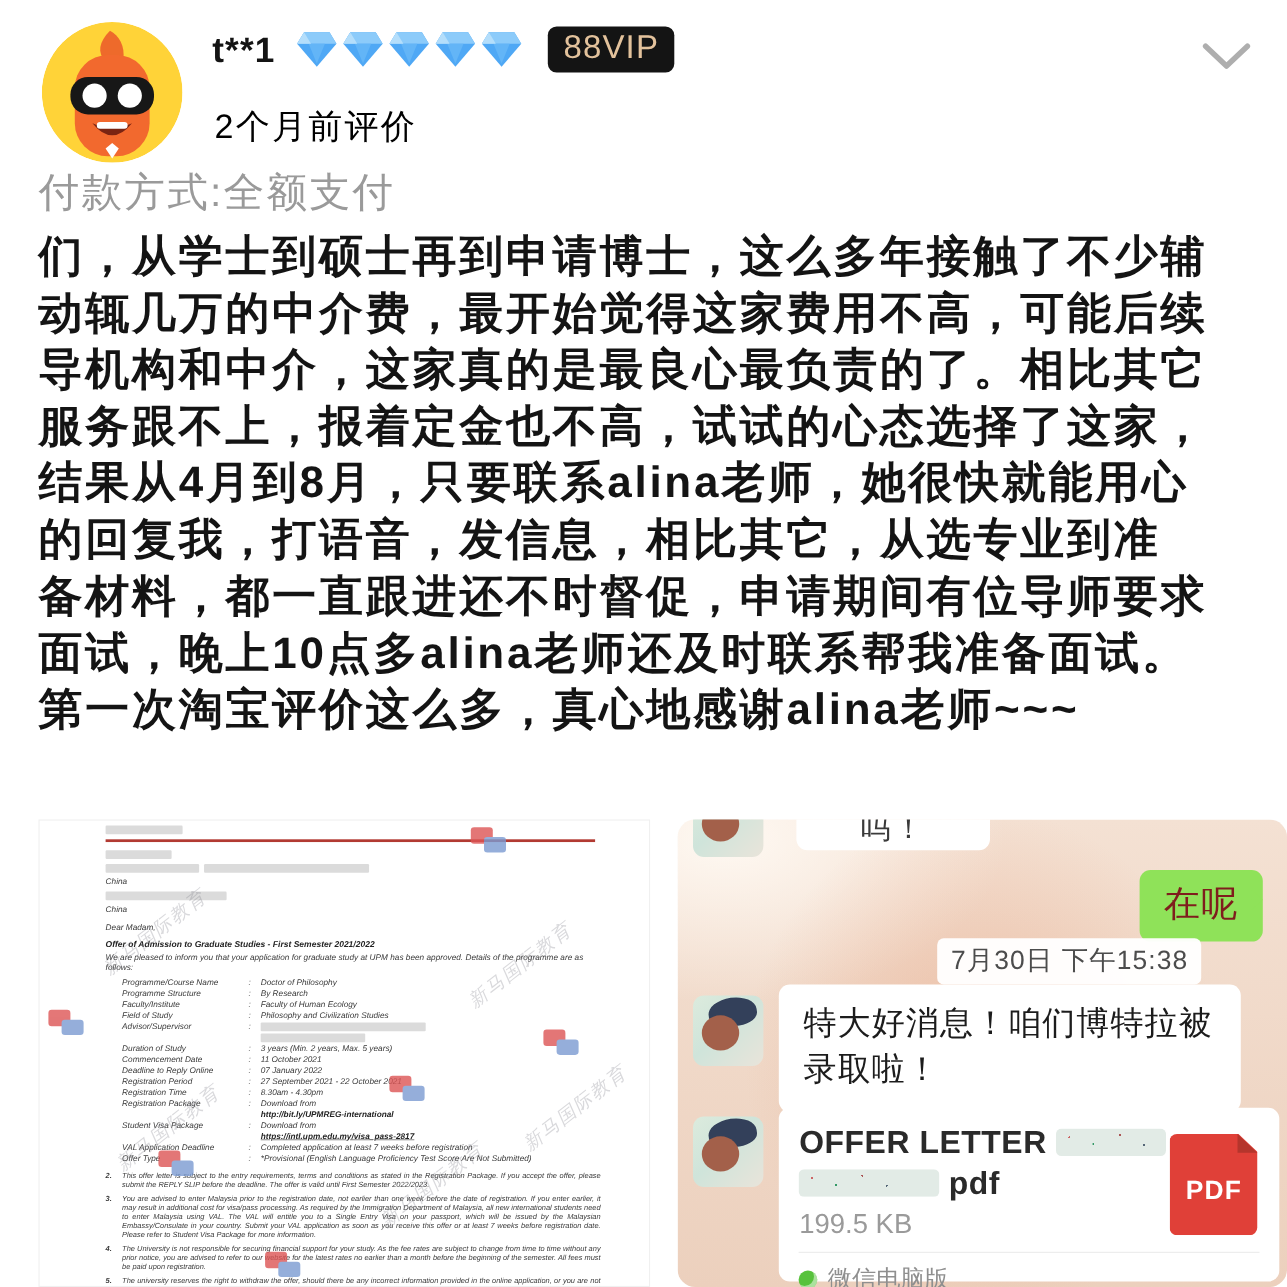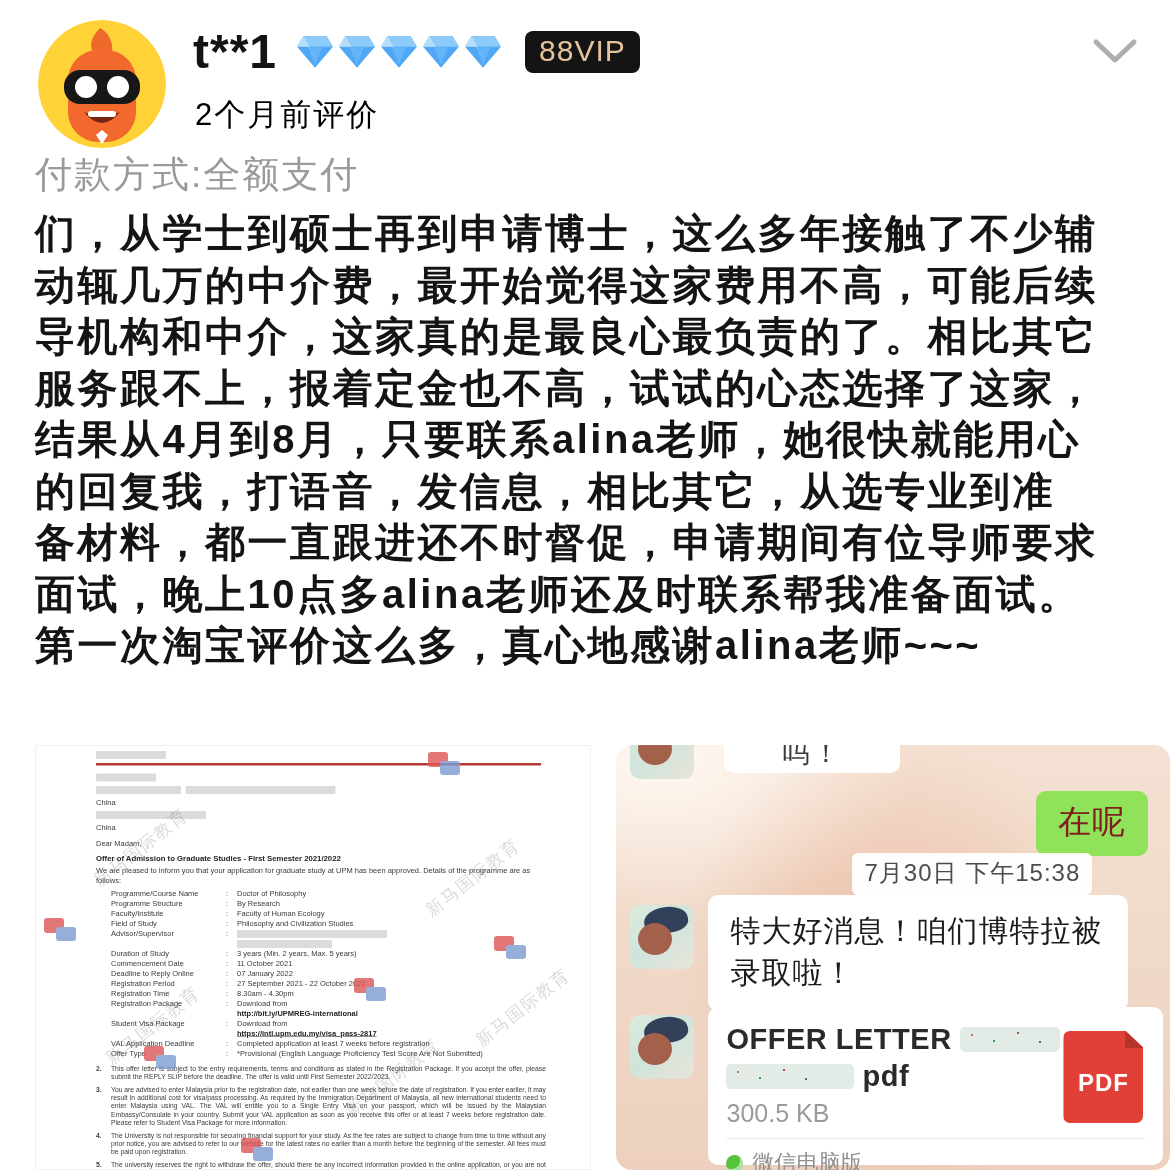--- a/index.html
+++ b/index.html
@@ -4,37 +4,37 @@
 <style>
   :root{ --green:#8FE259; --pdfred:#E04038; --badgebg:#141414; --badgetx:#E3C29C; }
   *{margin:0;padding:0;box-sizing:border-box;}
   html,body{background:#fff;}
   .page{position:relative;width:1170px;height:1170px;overflow:hidden;background:#fff;
         font-family:"Liberation Sans","DejaVu Sans",sans-serif;color:#141414;}
 
   
   .avatar{position:absolute;left:38px;top:20px;width:128px;height:128px;border-radius:50%;overflow:hidden;}
   .user-row{position:absolute;left:193px;top:24px;display:flex;align-items:center;gap:12px;}
-  .username{font-size:48px;font-weight:700;letter-spacing:1px;}
+  .username{font-size:32px;font-weight:700;letter-spacing:1px;}
   .diamonds{display:flex;align-items:center;gap:2px;margin-left:6px;}
   .vip-badge{margin-left:10px;background:var(--badgebg);color:var(--badgetx);font-size:30px;font-weight:400;
              padding:3px 14px 5px;border-radius:8px;letter-spacing:1px;}
   .time-label{position:absolute;left:195px;top:94px;font-size:31px;color:#000000;letter-spacing:2px;}
   .chevron{position:absolute;left:1092px;top:36px;width:46px;height:30px;}
 
   
   .payment{position:absolute;left:35px;top:150px;font-size:37px;font-weight:500;color:#9a9a9a;letter-spacing:2px;}
   .review{position:absolute;left:35px;top:208px;width:1110px;}
   .review .rline{font-size:40px;line-height:51.5px;font-weight:600;letter-spacing:2.5px;white-space:nowrap;}
 
   
   .attach{position:absolute;left:35px;top:745px;width:1135px;height:425px;display:flex;gap:25px;}
 
   
-  .doc{position:relative;width:578px;height:425px;background:#fff;border:1px solid #f0f0f0;overflow:hidden;cursor:pointer;}
+  .doc{position:relative;width:578px;height:425px;background:#fff;border:1px solid #f0f0f0;overflow:hidden;cursor:pointer;font-style:italic;}
   .doc-inner{position:absolute;left:0;top:0;width:1070px;height:850px;transform:scale(0.5);transform-origin:0 0;
              padding:6px 50px 0 120px;color:#3a3a3a;}
   .redact{display:inline-block;background:#cfcfcf;border-radius:2px;height:16px;vertical-align:middle;opacity:.75;}
   .doc-dateline{margin-top:2px;}
   .doc-redline{height:5px;background:#b23a32;margin:8px 0 14px;width:890px;}
   .doc-addr div{margin-top:7px;}
   .doc-country{font-size:15px;line-height:18px;}
   .doc-salut{margin-top:14px;font-size:15px;}
   .doc-subject{margin-top:14px;font-size:15.5px;font-weight:700;color:#222;}
   .doc-intro{margin-top:5px;font-size:15px;line-height:19px;width:880px;}
@@ -351,21 +351,21 @@
       <div class="chip-time">7月30日 下午15:38</div>
       <div class="cavatar av1"></div>
       <div class="bubble msg1">特大好消息！咱们博特拉被录取啦！</div>
       <div class="cavatar av2"></div>
       <div class="bubble filecard">
         <div class="ftitle">
           <span>OFFER LETTER</span>
           <span class="mosaic m1"></span><br>
           <span class="mosaic m2"></span><span>pdf</span>
         </div>
-        <div class="fsize">300.5 KB</div>
+        <div class="fsize">199.5 KB</div>
         <div class="fdiv"></div>
         <div class="ffoot">
           <span class="wx-dot"></span>
           <span>微信电脑版</span>
         </div>
         <div class="pdf-icon" id="pdf-icon">
           <b>PDF</b>
         </div>
       </div>
     </div>

